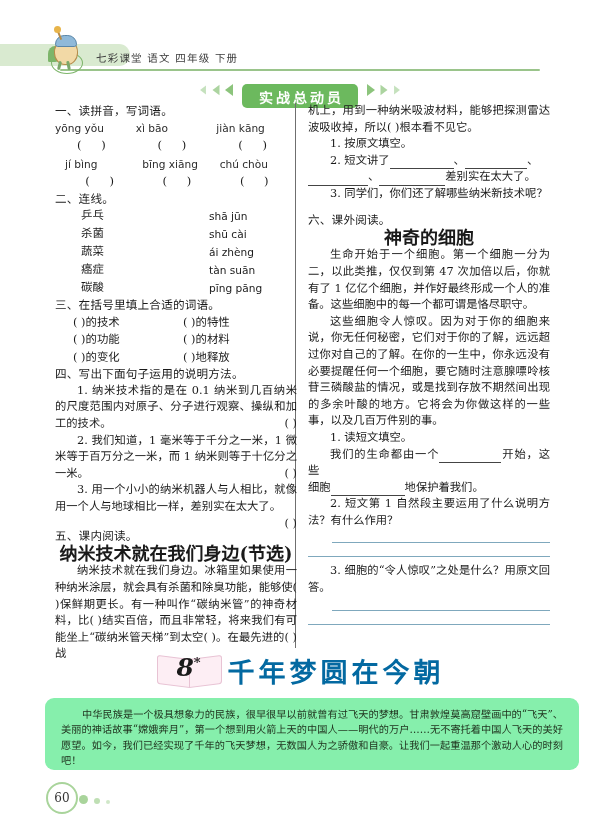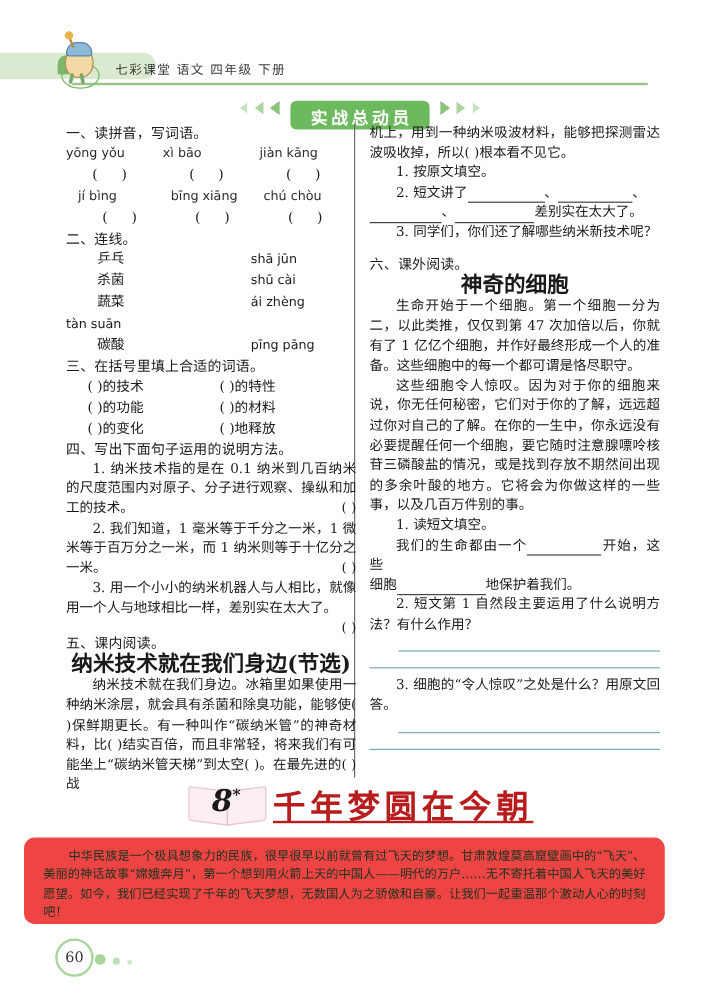--- a/index.html
+++ b/index.html
@@ -310,32 +310,31 @@
     font-style: italic;
     color: #1a1a1a;
     z-index: 3;
   }
   .book-num sup { font-size: 13px; }
   .lesson-title {
     font-family: "DejaVu Serif", "Liberation Serif", serif;
     font-size: 27px;
     font-weight: bold;
     letter-spacing: 4px;
-    color: #b91c1c;
-    text-decoration: underline;
+    color: #0369a1;
   }
 
   
   .intro {
     position: absolute;
     top: 698px;
-    left: 20px;
+    left: 45px;
     width: 534px;
     height: 72px;
-    background: #ef4444;
+    background: #86efac;
     border-radius: 9px;
     box-sizing: border-box;
     padding: 9px 16px 0 16px;
   }
   .intro p {
     margin: 0;
     font-family: "DejaVu Serif", "Liberation Serif", serif;
     font-size: 10.2px;
     line-height: 15.4px;
     text-align: justify;
@@ -429,20 +428,21 @@
       </div>
       <div class="match-row">
         <div class="match-left">杀菌</div>
         <div class="match-right">shū cài</div>
       </div>
       <div class="match-row">
         <div class="match-left">蔬菜</div>
         <div class="match-right">ái zhèng</div>
       </div>
       <div class="match-row">
+        <div class="match-left">癌症</div>
         <div class="match-right">tàn suān</div>
       </div>
       <div class="match-row">
         <div class="match-left">碳酸</div>
         <div class="match-right">pīng pāng</div>
       </div>
     </div>
 
     <div class="sec-head">三、在括号里填上合适的词语。</div>
     <div>

